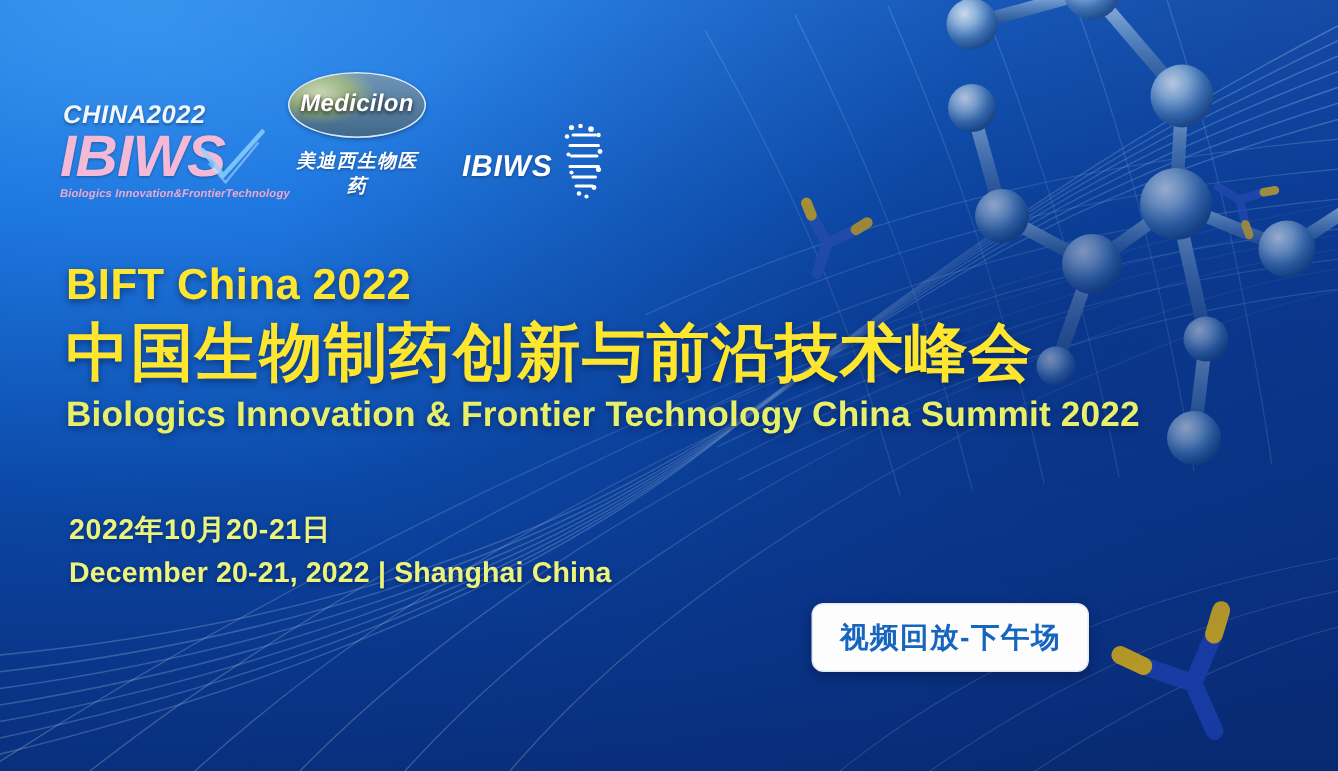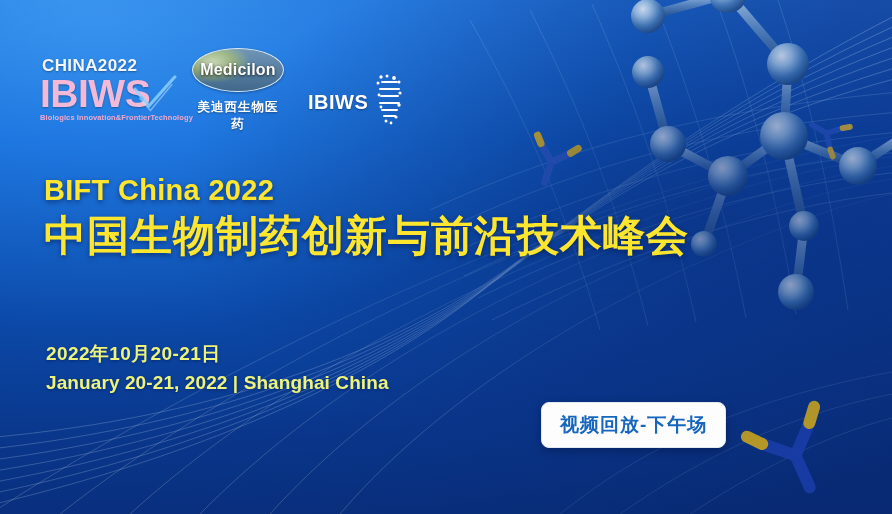--- a/index.html
+++ b/index.html
@@ -15,21 +15,21 @@
   
   .bg-layer{position:absolute;inset:0;pointer-events:none;}
   .bg-svg{position:absolute;inset:0;width:892px;height:514px;}
   .vignette{
     position:absolute;inset:0;
     background:
       radial-gradient(90% 80% at 78% 40%, rgba(10,42,115,0.55) 0%, rgba(10,42,115,0) 65%),
       linear-gradient(180deg, rgba(255,255,255,0.05) 0%, rgba(0,0,0,0.0) 28%, rgba(4,22,70,0.28) 100%);
   }
   
-  .logo-row{position:absolute;left:40px;top:46px;display:flex;align-items:center;gap:24px;}
+  .logo-row{position:absolute;left:40px;top:46px;display:flex;align-items:flex-end;gap:24px;font-style:italic;}
   
   .bift-logo{position:relative;width:128px;}
   .bift-china{
     font-size:17px;letter-spacing:.4px;color:#f2f7ff;font-weight:700;
     line-height:1;margin-left:2px;
     text-shadow:0 1px 2px rgba(0,0,0,.35);
   }
   .bift-word{
     font-size:39px;font-weight:800;line-height:.95;letter-spacing:-0.5px;
     color:#f3b9d6;margin-top:1px;margin-left:0;
@@ -316,24 +316,25 @@
           <path d="M 10 43 L 21 43"></path>
         </g>
       </svg>
     </div>
 
   </div>
 
   <div class="headline">
     <div class="h-en-top">BIFT China 2022</div>
     <div class="h-cn">中国生物制药创新与前沿技术峰会</div>
+    <div class="h-en-sub">Biologics Innovation &amp; Frontier Technology China Summit 2022</div>
   </div>
 
   <div class="dates">
     <div class="date-cn">2022年10月20-21日</div>
-    <div class="date-en">January 20-21, 2022 | Shanghai China</div>
+    <div class="date-en">December 20-21, 2022 | Shanghai China</div>
   </div>
 
   <div class="cta">
     <span class="cta-label">视频回放-下午场</span>
   </div>
 
 </div>
 
 </body></html>

